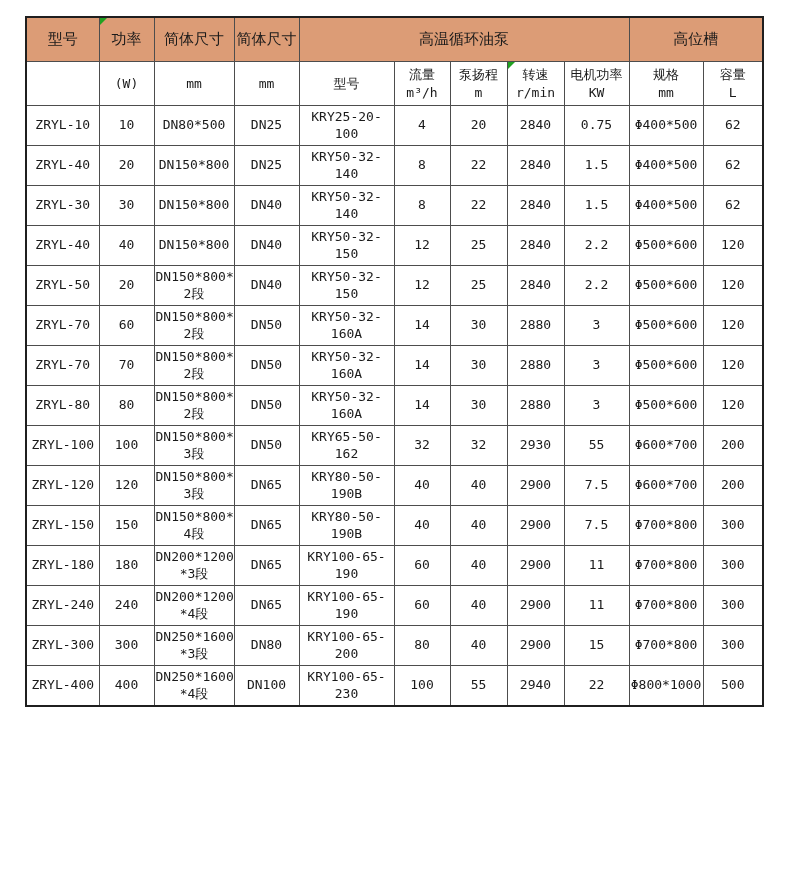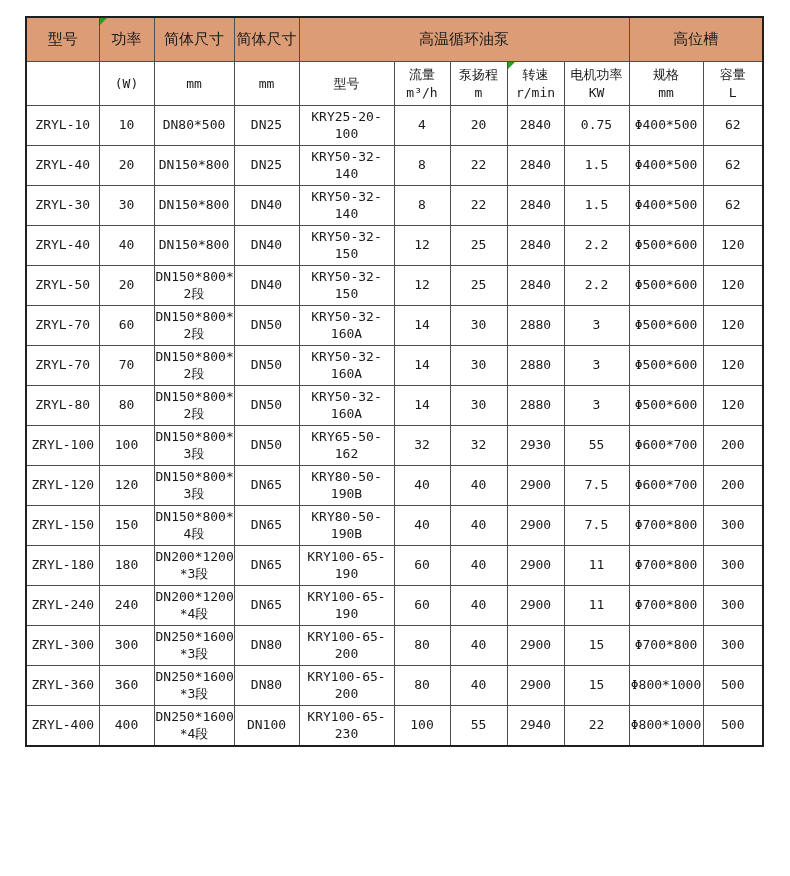--- a/index.html
+++ b/index.html
@@ -282,35 +282,20 @@
         <td>KRY100-65-
 200</td>
         <td>80</td>
         <td>40</td>
         <td>2900</td>
         <td>15</td>
         <td>Φ700*800</td>
         <td>300</td>
       </tr>
       <tr>
-        <td>ZRYL-360</td>
-        <td>360</td>
-        <td>DN250*1600
-*3段</td>
-        <td>DN80</td>
-        <td>KRY100-65-
-200</td>
-        <td>80</td>
-        <td>40</td>
-        <td>2900</td>
-        <td>15</td>
-        <td>Φ800*1000</td>
-        <td>500</td>
-      </tr>
-      <tr>
         <td>ZRYL-400</td>
         <td>400</td>
         <td>DN250*1600
 *4段</td>
         <td>DN100</td>
         <td>KRY100-65-
 230</td>
         <td>100</td>
         <td>55</td>
         <td>2940</td>

